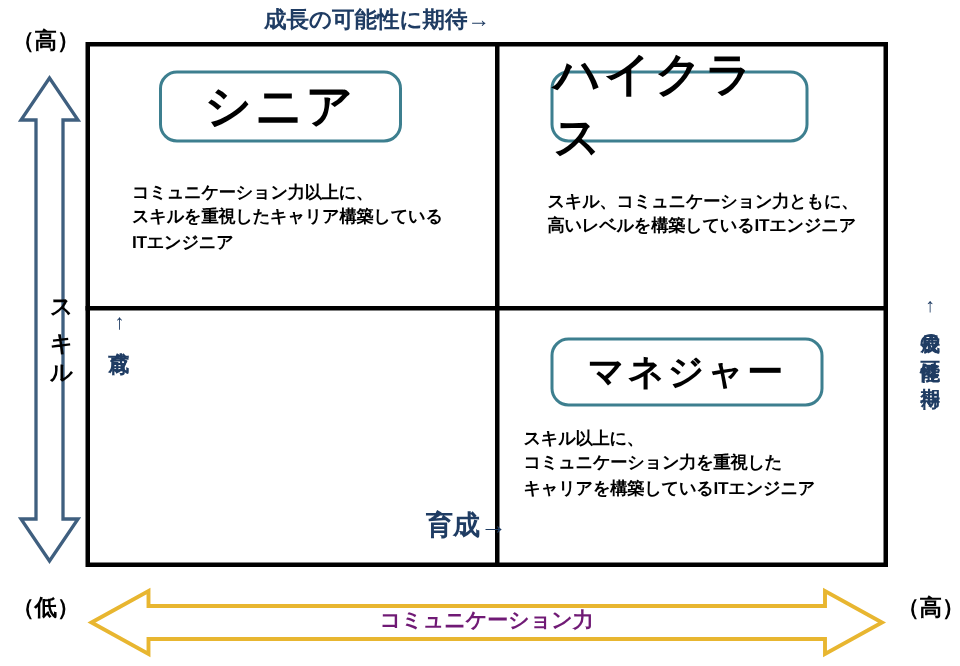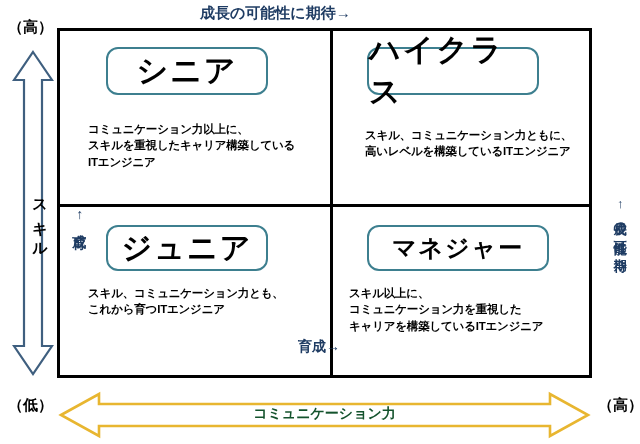--- a/index.html
+++ b/index.html
@@ -111,57 +111,56 @@
     left:57px; top:391px;
     width:535px; height:48px;
   }
   .h-arrow-label{
     position:absolute;
     left:57px; top:405px;
     width:535px;
     text-align:center;
     font-size:14px;
     font-weight:bold;
-    color:#14532d;
+    color:#701a75;
     letter-spacing:0px;
   }
 
   
   .anno{
     position:absolute;
     color:#1f3c63;
     font-weight:bold;
   }
   .anno-top{
     left:176px; top:4px;
     font-size:15px;
     letter-spacing:0px;
-    margin-left:24px;
   }
   .anno-right{
     left:613px; top:196px;
     font-size:13px;
     writing-mode:vertical-rl;
     text-orientation:upright;
     letter-spacing:1px;
     line-height:1.05;
     height:186px;
   }
   .anno-inner-left{
     left:72px; top:206px;
     font-size:14px;
     writing-mode:vertical-rl;
     text-orientation:upright;
     letter-spacing:1px;
     line-height:1.05;
     height:62px;
   }
   .anno-inner-bottom{
-    left:298px; top:338px;
-    font-size:14px;
+    left:284px; top:338px;
+    font-size:18px;
   }
 </style>
 </head>
 <body>
 
 <div id="stage">
 
   <div class="anno anno-top">成長の可能性に期待→</div>
 
   <div class="corner-label lbl-high-tl">（高）</div>
@@ -192,25 +191,20 @@
 スキルを重視したキャリア構築している
 ITエンジニア</div>
   </div>
 
   <div class="quad q-tr">
     <div class="pill pill-tr">ハイクラス</div>
     <div class="desc desc-tr">スキル、コミュニケーション力ともに、
 高いレベルを構築しているITエンジニア</div>
   </div>
 
-  <div class="quad q-bl">
-    <div class="pill pill-bl">ジュニア</div>
-    <div class="desc desc-bl">スキル、コミュニケーション力とも、
-これから育つITエンジニア</div>
-  </div>
 
   <div class="quad q-br">
     <div class="pill pill-br">マネジャー</div>
     <div class="desc desc-br">スキル以上に、
 コミュニケーション力を重視した
 キャリアを構築しているITエンジニア</div>
   </div>
 
   <div class="anno anno-inner-left">↑育成</div>
   <div class="anno anno-inner-bottom">育成→</div>

